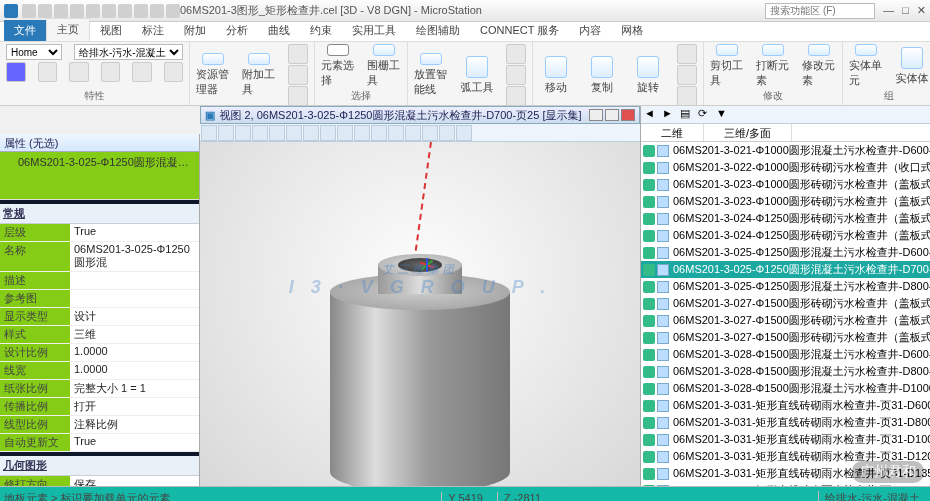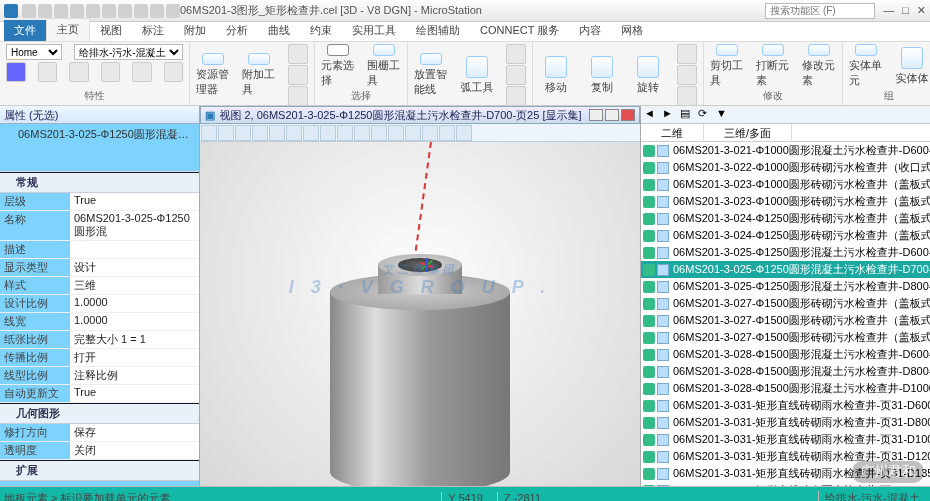--- a/index.html
+++ b/index.html
@@ -17,26 +17,26 @@
 .ribbon-tabs .tab.active { border: 1px solid #ddd; border-bottom: 1px solid #f5f5f5; background: #f5f5f5; }
 .ribbon { height: 64px; background: #f5f5f5; border-bottom: 1px solid #ccc; display: flex; }
 .ribbon .group { border-right: 1px solid #ddd; padding: 2px 6px; display: flex; flex-direction: column; }
 .ribbon .group .row { display: flex; gap: 12px; align-items: center; }
 .ribbon .group .glabel { text-align: center; font-size: 10px; color: #666; margin-top: auto; }
 .ribbon select { font-size: 10px; height: 16px; border: 1px solid #bbb; background: #fff; }
 .ribbon .btn { width: 20px; height: 20px; background: #e8e8e8; border: 1px solid #ccc; border-radius: 2px; }
 .ribbon .bigbtn { width: 34px; height: 44px; display: flex; flex-direction: column; align-items: center; justify-content: center; gap: 2px; font-size: 10px; color: #444; }
 .ribbon .bigbtn .ico { width: 22px; height: 22px; background: linear-gradient(#fff,#dceeff); border: 1px solid #9cf; border-radius: 3px; }
 .main { display: flex; height: 380px; }
-.left-panel { width: 200px; background: #7dd3fc; border-right: 1px solid #aaa; display: flex; flex-direction: column; }
+.left-panel { width: 200px; background: #84cc16; border-right: 1px solid #aaa; display: flex; flex-direction: column; margin-top: 28px; }
 .panel-title { height: 18px; background: linear-gradient(#eef6ff,#d5e8fb); border-bottom: 1px solid #aac; padding: 2px 4px; font-size: 11px; color: #225; }
 .tree-small { padding: 2px 4px; font-size: 10px; color: #333; border-bottom: 1px solid #ddd; }
 .tree-small .item { padding: 1px 0 1px 14px; white-space: nowrap; overflow: hidden; text-overflow: ellipsis; }
 .props { flex: 1; overflow: auto; font-size: 10px; }
-.props .section { background: #e8f0f8; padding: 2px 16px; font-weight: bold; color: #335; border-top: 1px solid #0f172a; border-bottom: 1px solid #ccd; }
+.props .section { background: #e8f0f8; padding: 2px 3px; font-weight: bold; color: #335; border-top: 4px solid #0f172a; border-bottom: 1px solid #ccd; text-decoration: underline; }
 .props .prop { display: flex; border-bottom: 1px solid #eee; }
 .props .prop .k { width: 70px; padding: 1px 4px; color: #444; }
 .props .prop .v { flex: 1; padding: 1px 4px; color: #222; background: #fff; }
 .center { flex: 1; background: #c0c0c0; position: relative; display: flex; flex-direction: column; }
 .view-title { height: 18px; background: linear-gradient(#eef,#cde); border: 1px solid #8ab; display: flex; align-items: center; padding: 0 4px; font-size: 10px; color: #225; }
 .view-title .winbtns { margin-left: auto; display: flex; gap: 2px; }
 .view-title .winbtns span { width: 14px; height: 12px; border: 1px solid #888; background: #eee; }
 .view-title .winbtns .close { background: #e05050; }
 .view-tools { height: 18px; background: #eef4fb; border-bottom: 1px solid #bcd; display: flex; gap: 1px; padding: 1px; }
 .view-tools span { width: 16px; height: 16px; background: #dde9f5; border: 1px solid #bcd; }
@@ -265,20 +265,24 @@
         </div>
         <div class="prop">
           <div class="k">名称</div>
           <div class="v">06MS201-3-025-Φ1250圆形混</div>
         </div>
         <div class="prop">
           <div class="k">描述</div>
           <div class="v"></div>
         </div>
         <div class="prop">
+          <div class="k">参考图</div>
+          <div class="v"></div>
+        </div>
+        <div class="prop">
           <div class="k">显示类型</div>
           <div class="v">设计</div>
         </div>
         <div class="prop">
           <div class="k">样式</div>
           <div class="v">三维</div>
         </div>
         <div class="prop">
           <div class="k">设计比例</div>
           <div class="v">1.0000</div>

